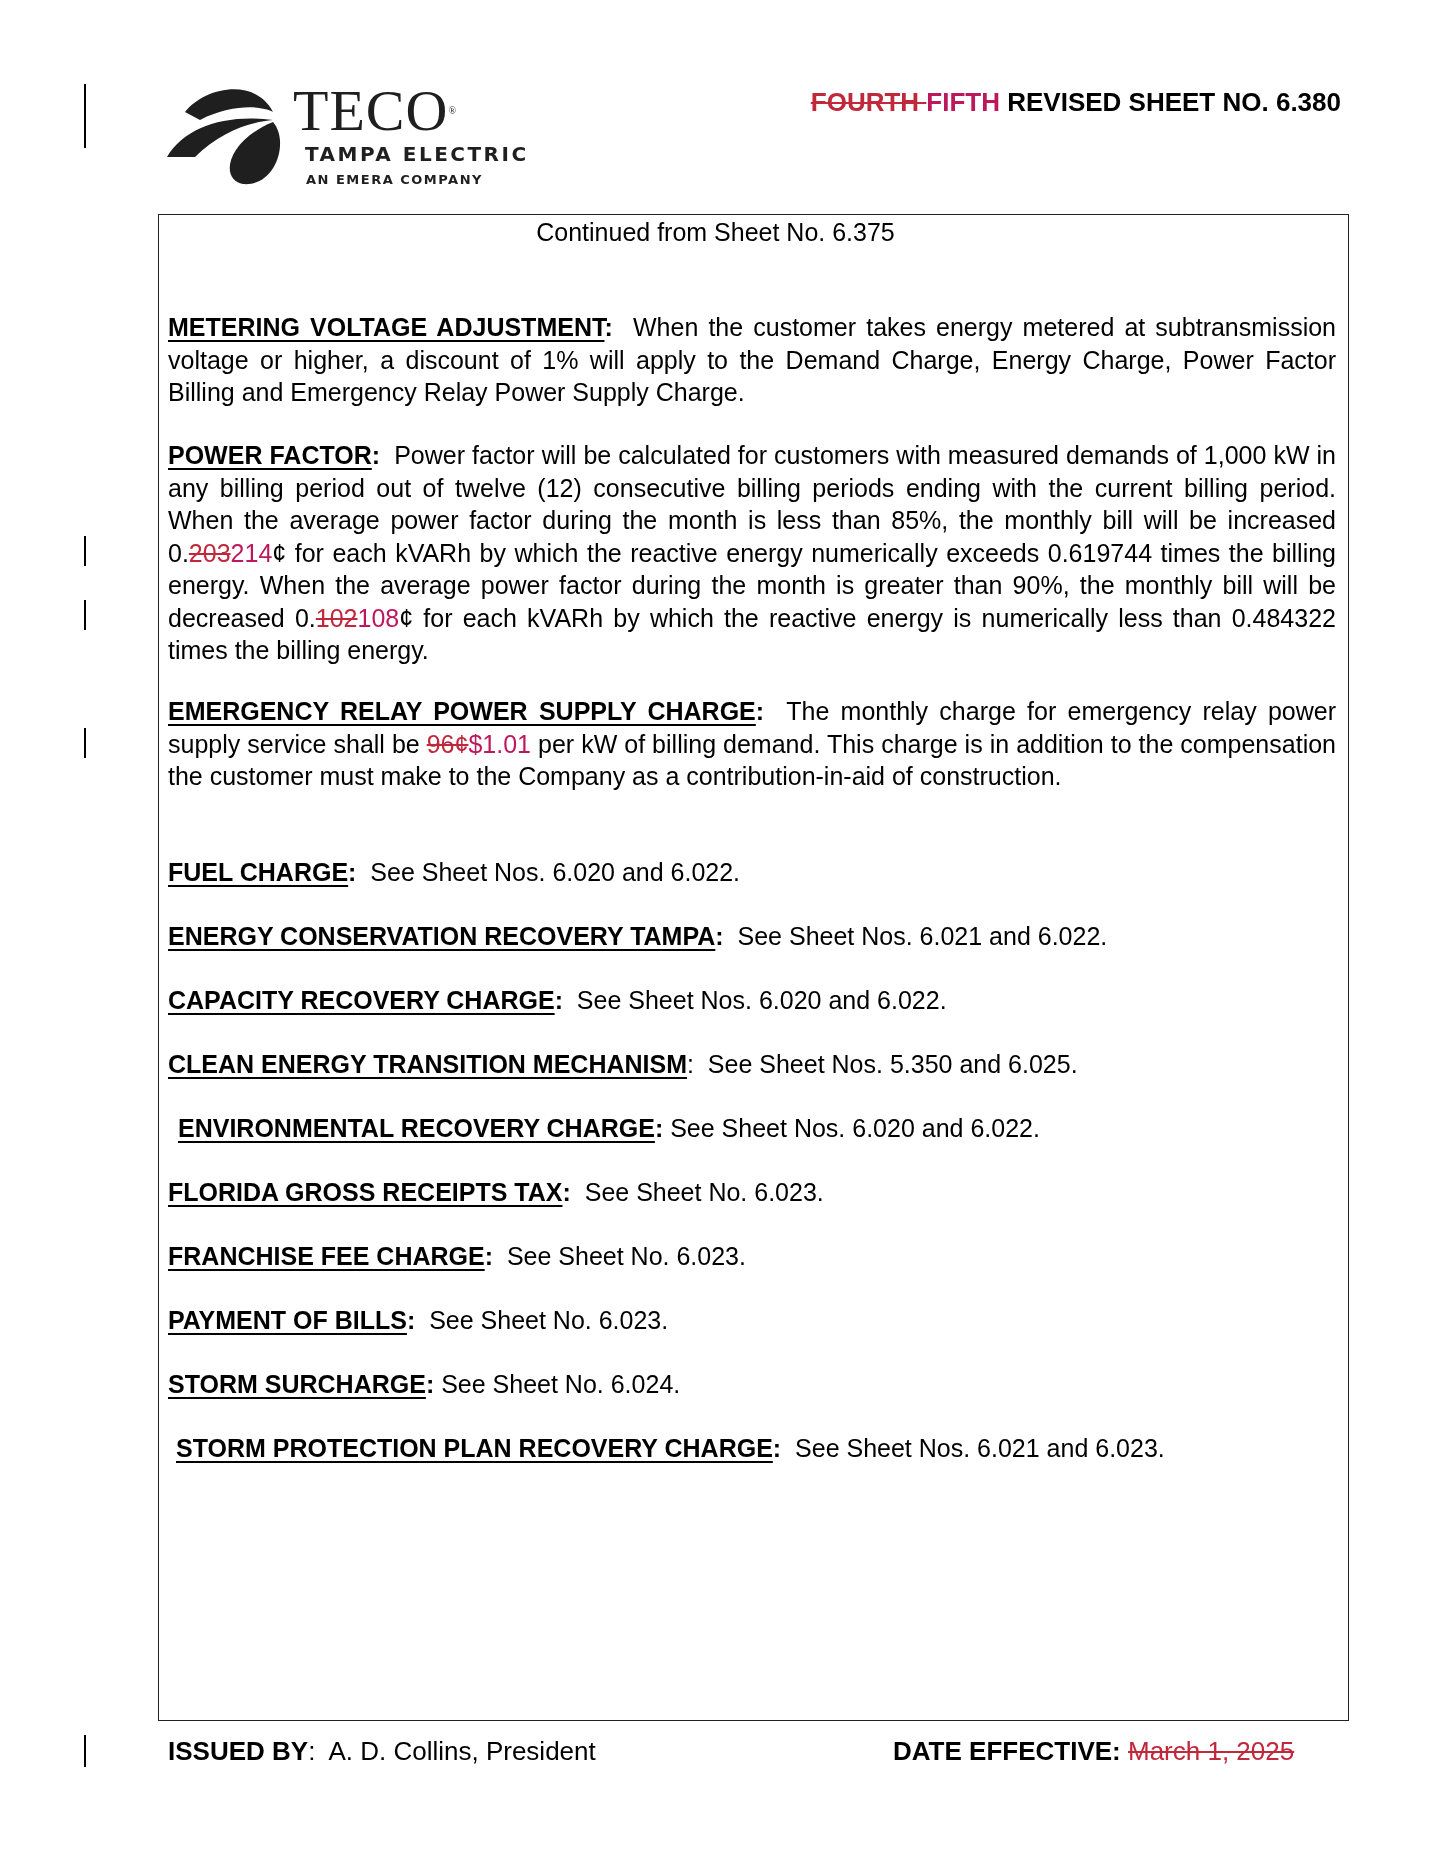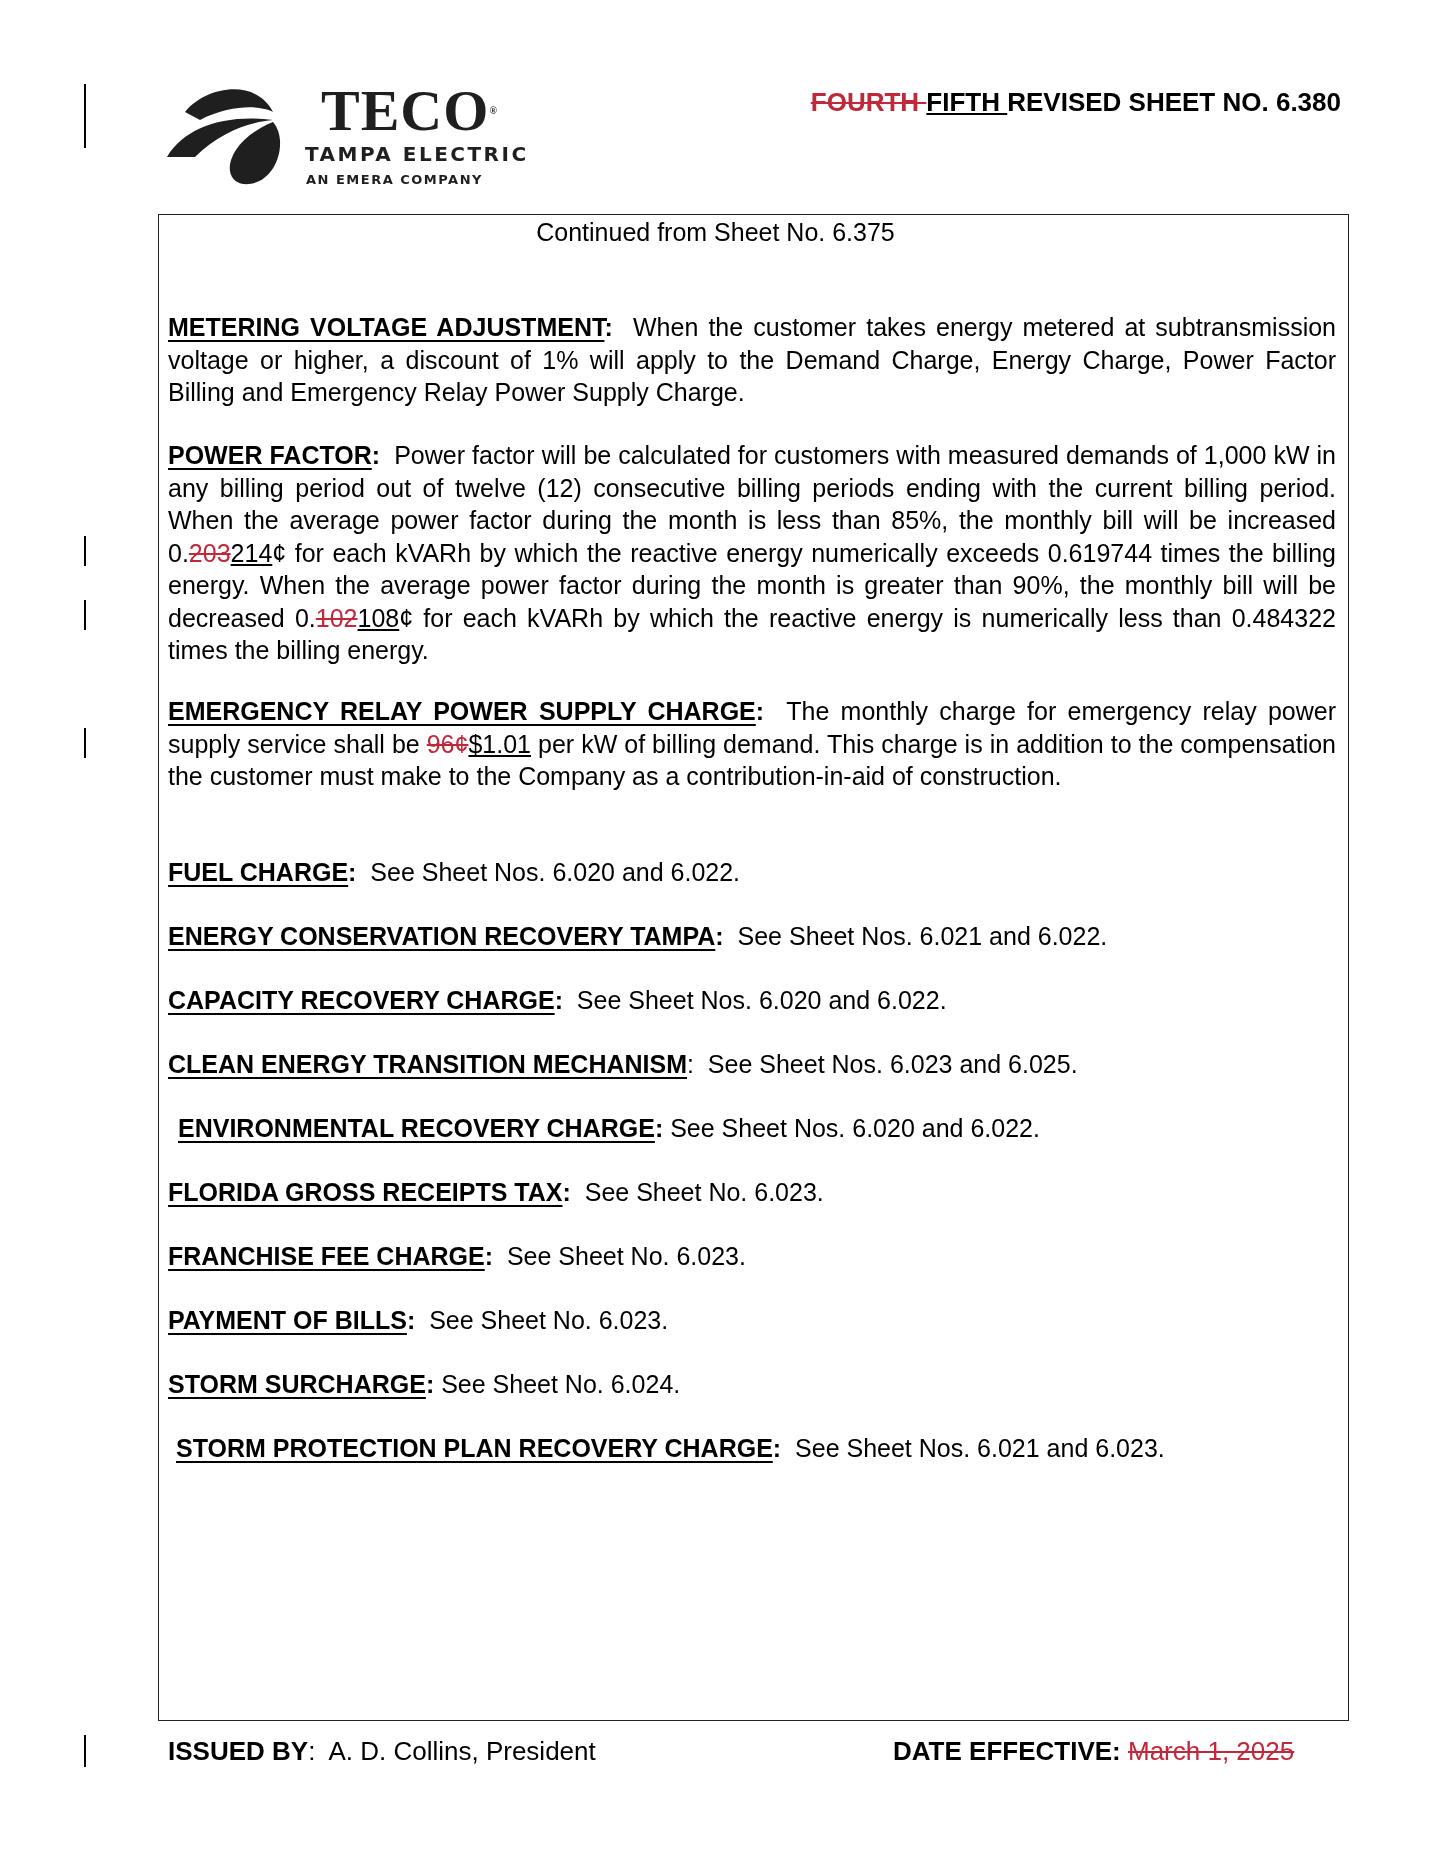--- a/index.html
+++ b/index.html
@@ -1,30 +1,30 @@
 <!DOCTYPE html>
 <html><head>
 <meta charset="utf-8">
 <style>
   html, body { margin: 0; padding: 0; background: #ffffff; }
   body { width: 1431px; height: 1852px; position: relative; overflow: hidden;
          font-family: "Liberation Sans", sans-serif; color: #000; }
   .revbar { position: absolute; left: 84px; width: 2px; background: #000; }
   .logo { position: absolute; left: 165px; top: 82px; width: 400px; height: 110px; }
-  .logo-word { position: absolute; left: 156px; top: 0px; font-family: "Liberation Serif", serif;
-               font-weight: bold; font-size: 58px; letter-spacing: 1px; line-height: 58px; color: #1f1f1f; text-align: right; }
+  .logo-word { position: absolute; left: 128px; top: 0px; font-family: "Liberation Serif", serif;
+               font-weight: normal; font-size: 58px; letter-spacing: 1px; line-height: 58px; color: #1f1f1f; text-align: right; }
   .logo-word sup { font-size: 10px; vertical-align: bottom; }
   .logo-sub { position: absolute; left: 140px; top: 60px; font-family: "DejaVu Sans", sans-serif;
               font-weight: bold; font-size: 20px; letter-spacing: 2.5px; color: #1f1f1f; }
   .logo-sub2 { position: absolute; left: 141px; top: 90px; font-family: "DejaVu Sans", sans-serif;
                font-weight: bold; font-size: 13px; letter-spacing: 1.5px; color: #1f1f1f; }
   .sheet-head { position: absolute; right: 90px; top: 86px; text-align: right; font-weight: bold;
                 font-size: 26px; line-height: 32px; }
   .del { color: #c0283b; text-decoration: line-through; }
-  .ins { color: #000000; text-decoration: underline; }
+  .ins { color: #be185d; }
   .frame { position: absolute; left: 158px; top: 214px; width: 1191px; height: 1507px;
            border: 1.5px solid #222; box-sizing: border-box; }
   .continued { position: absolute; left: 0; right: 0; top: 218px; text-align: center; font-size: 25px; }
   .section { position: absolute; left: 168px; width: 1168px; font-size: 25px; line-height: 32.5px;
              text-align: justify; }
   .section .h { font-weight: bold; text-decoration: underline; text-decoration-thickness: 2px;
                 text-underline-offset: 4px; }
   .section .c { font-weight: bold; }
   .footer { position: absolute; top: 1736px; font-size: 26px; }
   .footer .h { font-weight: bold; }
@@ -74,21 +74,21 @@
 <div class="section" style="top:856px;">
   <span class="h">FUEL CHARGE</span><span class="c">:</span><span style="white-space:pre;">  See Sheet Nos. 6.020 and 6.022.</span>
 </div>
 <div class="section" style="top:920px;">
   <span class="h">ENERGY CONSERVATION RECOVERY TAMPA</span><span class="c">:</span><span style="white-space:pre;">  See Sheet Nos. 6.021 and 6.022.</span>
 </div>
 <div class="section" style="top:984px;">
   <span class="h">CAPACITY RECOVERY CHARGE</span><span class="c">:</span><span style="white-space:pre;">  See Sheet Nos. 6.020 and 6.022.</span>
 </div>
 <div class="section" style="top:1048px;">
-  <span class="h">CLEAN ENERGY TRANSITION MECHANISM</span><span>:</span><span style="white-space:pre;">  See Sheet Nos. 6.023 and 6.025.</span>
+  <span class="h">CLEAN ENERGY TRANSITION MECHANISM</span><span>:</span><span style="white-space:pre;">  See Sheet Nos. 5.350 and 6.025.</span>
 </div>
 <div class="section" style="top:1112px;margin-left:10px;">
   <span class="h">ENVIRONMENTAL RECOVERY CHARGE</span><span class="c">:</span><span style="white-space:pre;"> See Sheet Nos. 6.020 and 6.022.</span>
 </div>
 <div class="section" style="top:1176px;">
   <span class="h">FLORIDA GROSS RECEIPTS TAX</span><span class="c">:</span><span style="white-space:pre;">  See Sheet No. 6.023.</span>
 </div>
 <div class="section" style="top:1240px;">
   <span class="h">FRANCHISE FEE CHARGE</span><span class="c">:</span><span style="white-space:pre;">  See Sheet No. 6.023.</span>
 </div>

